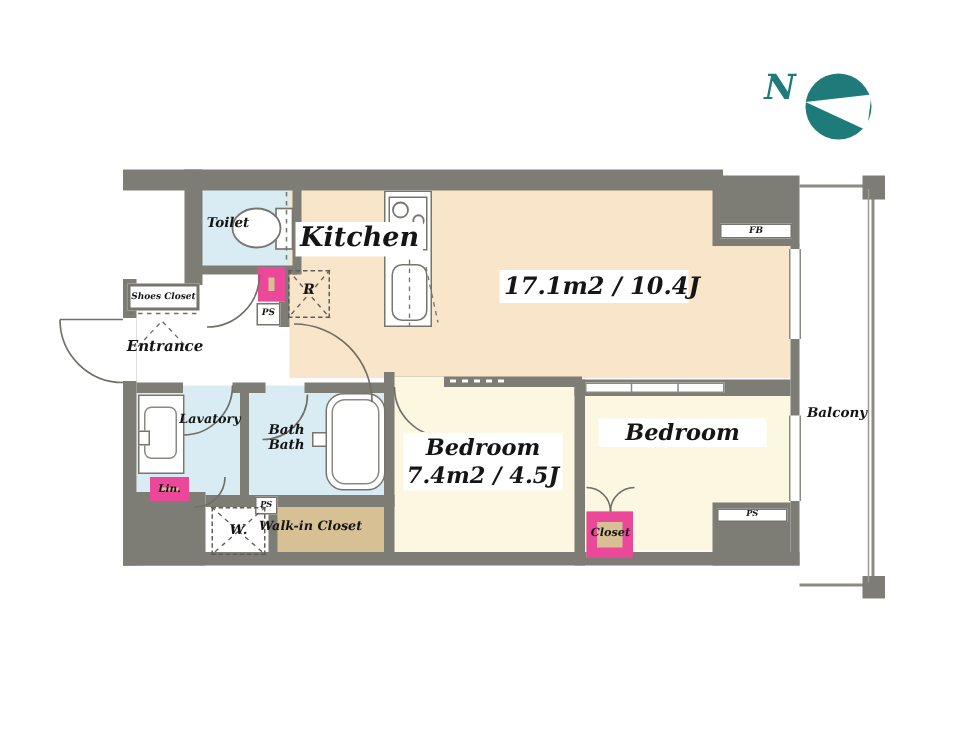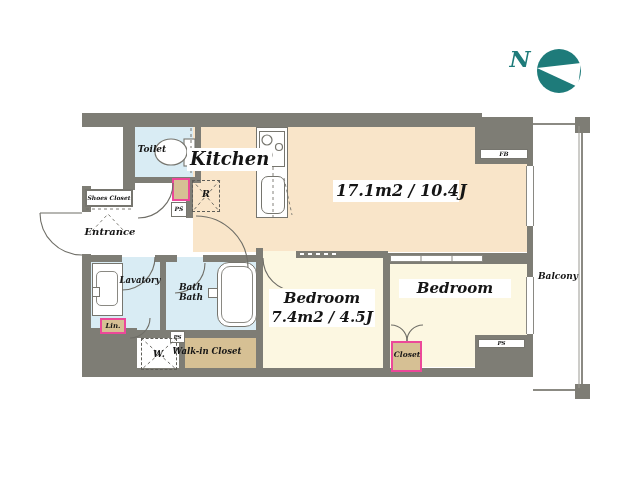--- a/index.html
+++ b/index.html
@@ -5,21 +5,21 @@
   html,body{margin:0;padding:0;background:#fff;}
   #canvas{position:relative;width:640px;height:491px;background:#fff;overflow:hidden;
           font-family:"DejaVu Serif", serif;}
   #canvas *{box-sizing:border-box;}
   .abs{position:absolute;}
   .wall{position:absolute;background:#7e7d75;}
   .floor{position:absolute;}
   .f-wet{background:#d9ecf4;}
   .f-main{background:#f9e5c9;}
   .f-bed{background:#fcf7e1;}
-  .f-tan{background:#d6c094;border:2px solid #ec4899;}
+  .f-tan{background:#d6c094;border:7px solid #ec4899;}
   .f-white{background:#ffffff;}
   .box{position:absolute;background:#fff;border:1.5px solid #76756e;}
   .lbl{position:absolute;font-style:italic;font-weight:bold;color:#151515;
        text-align:center;white-space:nowrap;line-height:1.15;}
   .lbl.bg{background:#fff;padding:1px 3px;}
   .flex{display:flex;align-items:center;justify-content:center;}
   svg.overlay{position:absolute;left:0;top:0;pointer-events:none;}
 </style>
 </head>
 <body>
@@ -159,21 +159,21 @@
     <g>
       <circle cx="559" cy="71" r="22" fill="#1e7b7a"></circle>
       <polygon points="537,68 581,63 578,87" fill="#ffffff"></polygon>
     </g>
   </svg>
 
   <div class="lbl" style="left:505px;top:46px;width:30px;font-size:23px;color:#1e7b7a;">N</div>
 
   <div class="lbl" style="left:134px;top:144px;width:36px;font-size:9px;">Toilet</div>
 
-  <div class="lbl bg" style="left:187px;top:148px;font-size:18px;text-align:right;">Kitchen</div>
+  <div class="lbl bg" style="left:197px;top:148px;font-size:18px;text-align:right;">Kitchen</div>
 
   <div class="lbl bg" style="left:333px;top:180px;width:126px;font-size:16px;line-height:20px;">
     <div>17.1m2 / 10.4J</div>
   </div>
 
   <div class="lbl bg" style="left:266px;top:288px;width:112px;font-size:15px;line-height:19px;background:#fcf7e1;">
     <div style="background:#fff;">Bedroom</div>
     <div style="background:#fff;">7.4m2 / 4.5J</div>
   </div>
 

